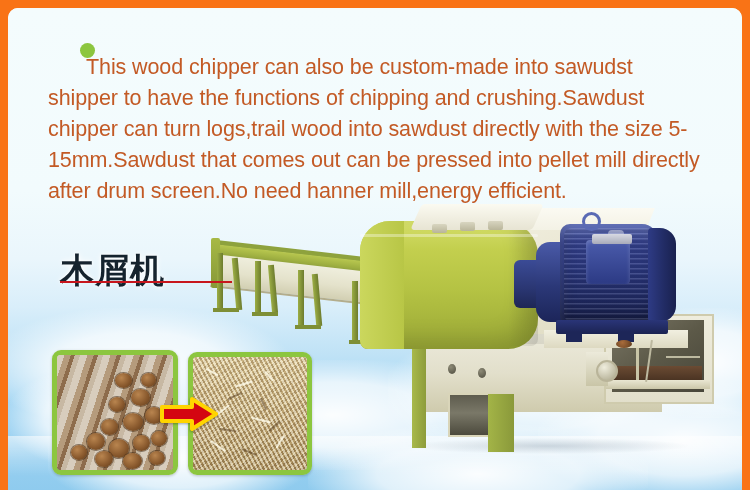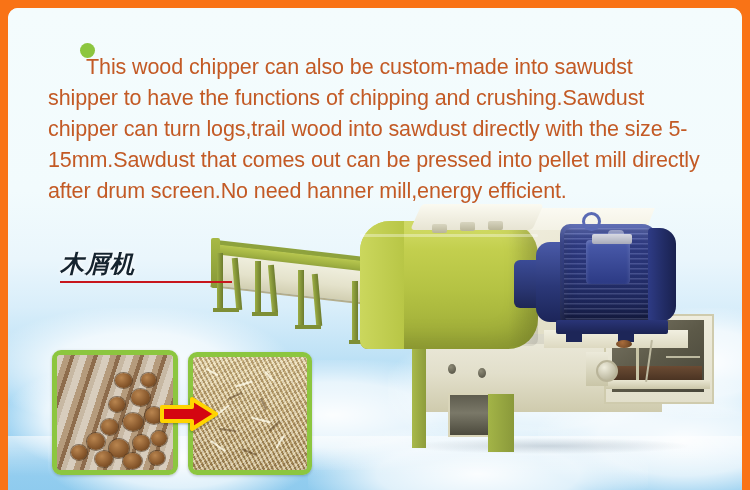--- a/index.html
+++ b/index.html
@@ -76,25 +76,24 @@
     position:absolute;
     left:72px;top:35px;
     width:15px;height:15px;border-radius:50%;
     background:#8CC63F;
   }
 
   
   #cn-label{
     position:absolute;left:52px;top:240px;
     font-family:"DejaVu Sans","Liberation Sans",sans-serif;
-    font-size:24px;font-weight:600;color:#15232e;
+    font-size:34px;font-weight:600;color:#15232e;
     letter-spacing:1px;
     text-shadow:0 0 3px #ffffff,0 0 6px #ffffff;
     white-space:nowrap;
-    font-style:italic;
   }
   #pointer-line{
     position:absolute;left:52px;top:273px;
     width:172px;height:2px;background:#c7161d;
   }
 
   
   #machine{position:absolute;left:0;top:0;right:0;bottom:0;}
 
   

